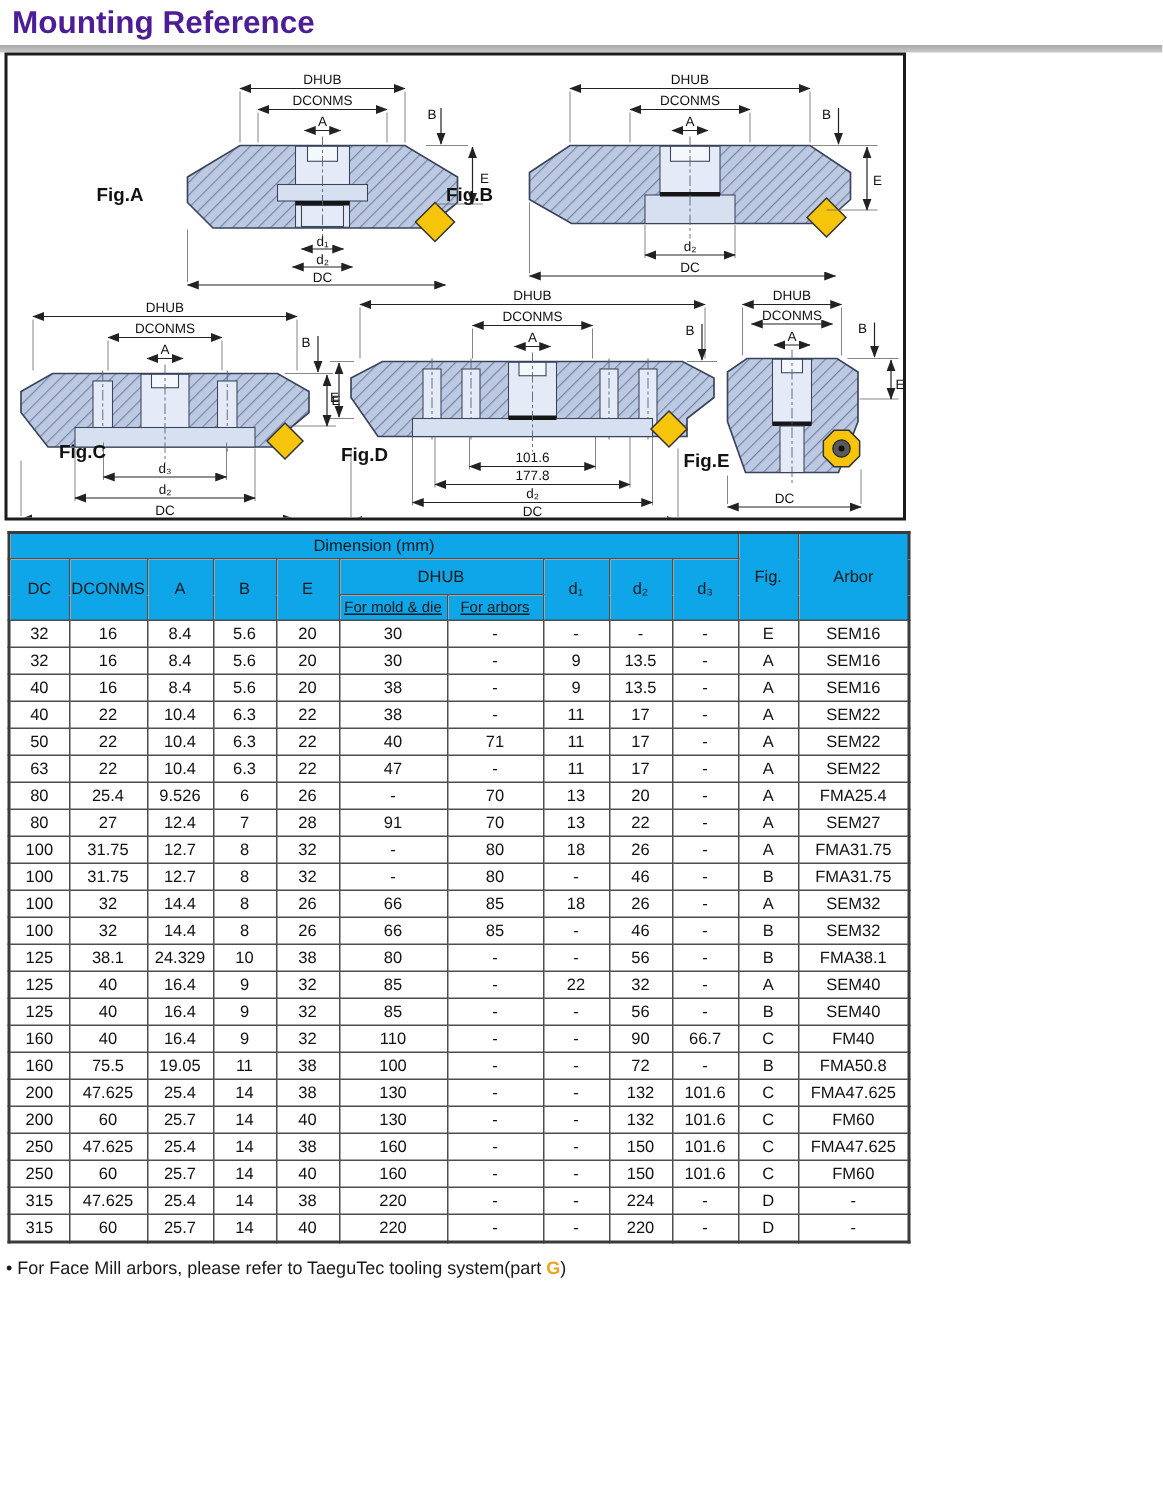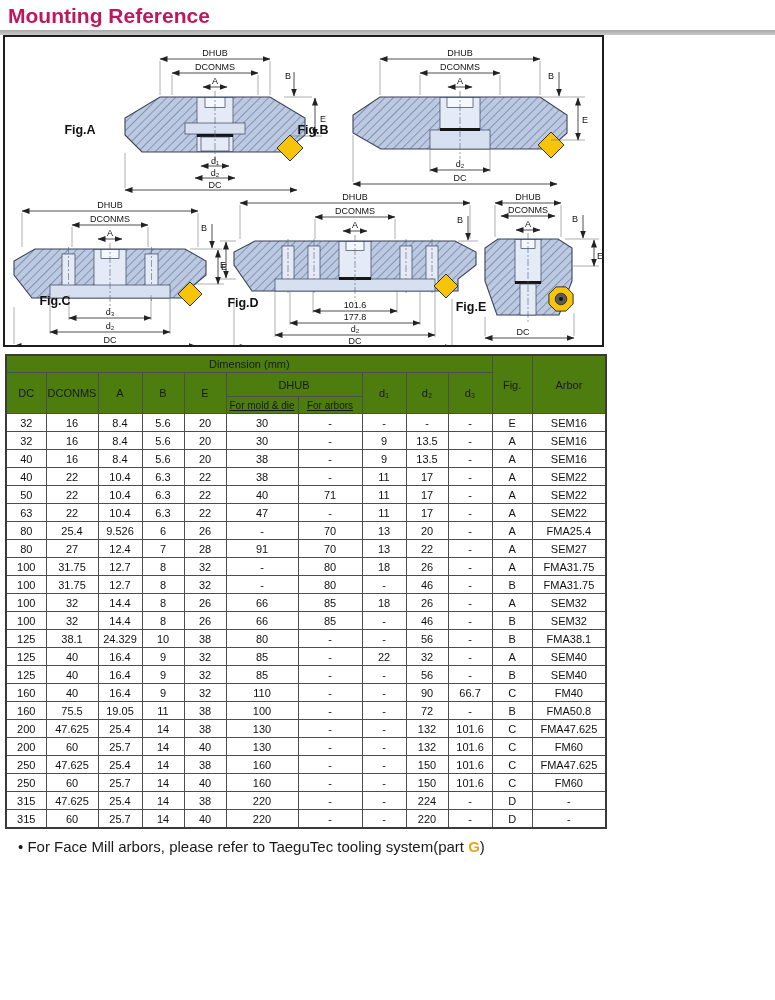--- a/index.html
+++ b/index.html
@@ -1,42 +1,42 @@
 <!DOCTYPE html>
 <html><head>
 <meta charset="utf-8">
 <style>
   html,body{margin:0;padding:0;background:#fff;}
   body{width:775px;height:1000px;font-family:"Liberation Sans",sans-serif;color:#111;position:relative;}
   .page{padding:0;}
-  h1.title{margin:4px 0 0 8px;font-size:21px;font-weight:bold;color:#be185d;}
+  h1.title{margin:4px 0 0 8px;font-size:21px;font-weight:bold;color:#4c1d95;}
   .title-rule{margin-top:2px;height:5px;background:linear-gradient(#a8a8a8,#c9c9c9);width:775px;}
   h2.subtitle{margin:6px 0 4px 8px;font-size:13px;font-weight:bold;color:#1a1a1a;}
   .fig-box{margin-left:3px;width:597px;height:308px;border:2px solid #1c1c1c;background:#fff;}
   svg text{font-family:"Liberation Sans",sans-serif;}
   .dlbl{font-size:9px;fill:#111;text-anchor:middle;}
   .dlbl-s{font-size:9px;fill:#111;text-anchor:start;}
   .flbl{font-size:12.5px;font-weight:bold;fill:#111;text-anchor:middle;}
   .dim{stroke:#222;stroke-width:0.8;fill:none;}
   .ext{stroke:#6b6b6b;stroke-width:0.55;fill:none;}
   .cl{stroke:#55617a;stroke-width:0.6;stroke-dasharray:7 2 2 2;fill:none;}
   .bodyP{fill:url(#hatch);stroke:#39435a;stroke-width:1.1;}
   .chan{fill:#e4eaf6;stroke:#39435a;stroke-width:0.7;}
   .chan2{fill:#d7e0f0;stroke:#39435a;stroke-width:0.7;}
   .slot{fill:#f4f7fc;stroke:#39435a;stroke-width:0.7;}
   .band{fill:#161616;}
   .ins{fill:#f6c40a;stroke:#333;stroke-width:1;}
   table.dim-table{border-collapse:collapse;margin:7px 0 0 5px;font-size:11px;color:#111;border:2px solid #3a3a3a;table-layout:fixed;width:600px;}
   table.dim-table th,table.dim-table td{border:1px solid #4d4d4d;text-align:center;padding:0 1px;overflow:hidden;white-space:nowrap;}
-  table.dim-table thead th{background:#4d7c0f;font-weight:normal;color:#1a1a1a;}
+  table.dim-table thead th{background:#0ea5e9;font-weight:normal;color:#1a1a1a;}
   tr.hr1 th{height:16px;}
   tr.hr2 th{height:23px;}
   tr.hr3 th{height:16px;font-size:10px;text-decoration:underline;}
   table.dim-table tbody td{height:17px;background:#fff;}
-  .footnote{margin:9px 0 0 18px;font-size:15px;color:#1a1a1a;}
+  .footnote{margin:9px 0 0 4px;font-size:12px;color:#1a1a1a;}
   .g-part{color:#eca21a;font-weight:bold;}
 </style>
 </head>
 <body>
 
 <div class="page">
   <h1 class="title">Mounting Reference</h1>
   <div class="title-rule"></div>
 
   <div class="fig-box">

